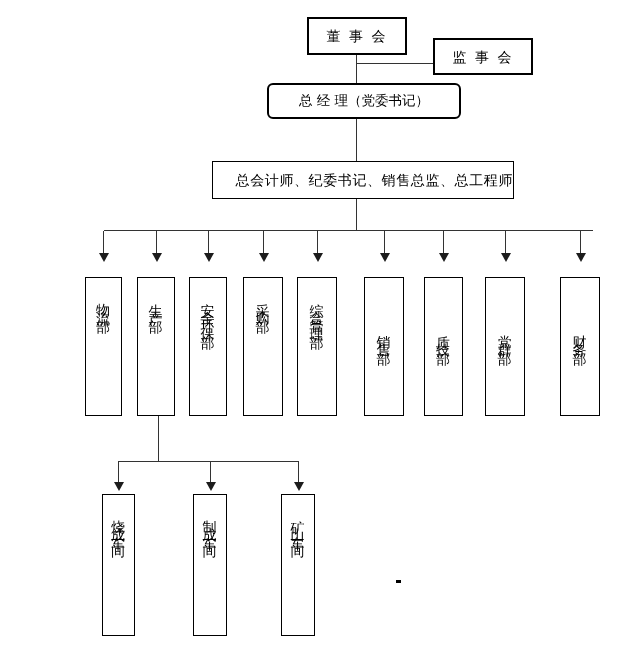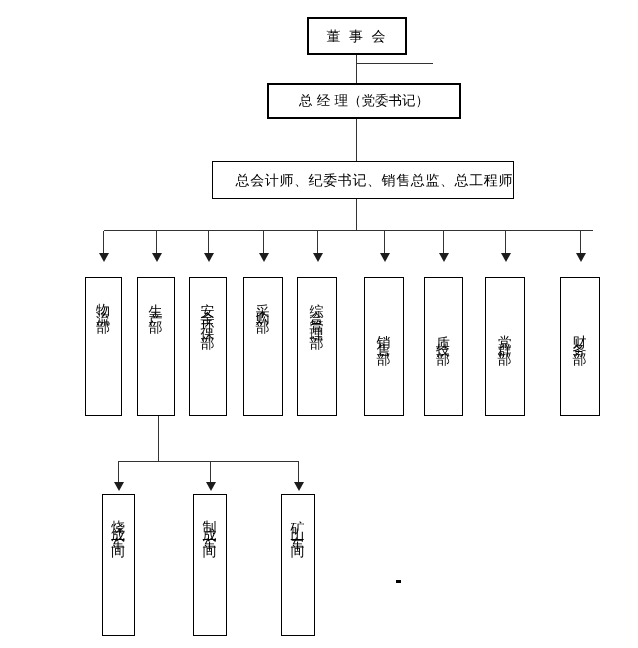--- a/index.html
+++ b/index.html
@@ -87,22 +87,25 @@
 </style>
 </head>
 <body>
 
 <div class="stage">
 
   <div class="box thick" style="left:283px; top:17px; width:100px; height:38px;">
     <span class="label">董 事 会</span>
   </div>
 
-
-  <div class="box thick gm" style="left:243px; top:83px; width:194px; height:36px;">
+  <div class="box thick" style="left:409px; top:38px; width:100px; height:37px;">
+    <span class="label">监 事 会</span>
+  </div>
+
+  <div class="box thick gm" style="left:243px; top:83px; width:194px; height:36px;border-radius:6px;">
     <span class="label">总 经 理（党委书记）</span>
   </div>
 
   <div class="box staff" style="left:188px; top:161px; width:302px; height:38px;justify-content:flex-end;">
     <span class="label">总会计师、纪委书记、销售总监、总工程师</span>
   </div>
 
   <div class="vline" style="left:332px; top:55px; height:28px;"></div>
   <div class="hline" style="left:332px; top:63px; width:77px;"></div>
   <div class="vline" style="left:332px; top:119px; height:42px;"></div>

